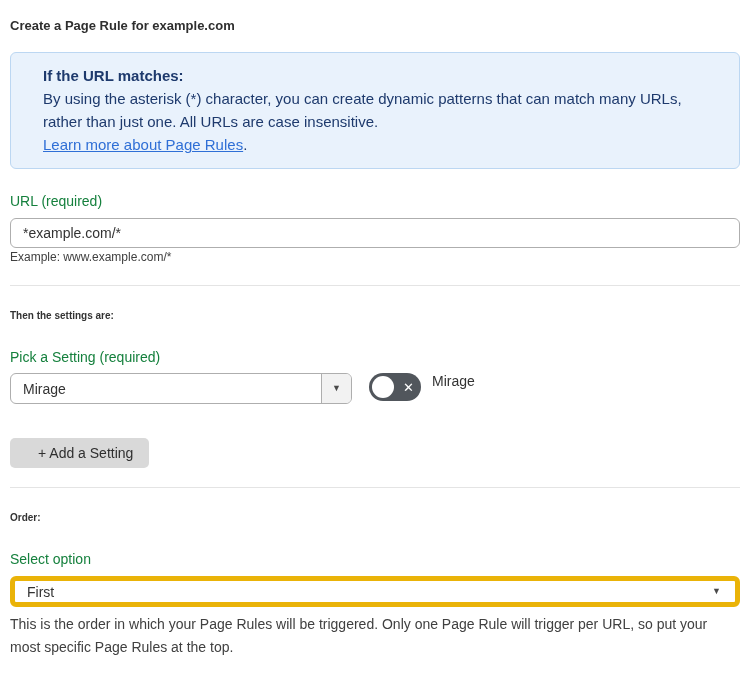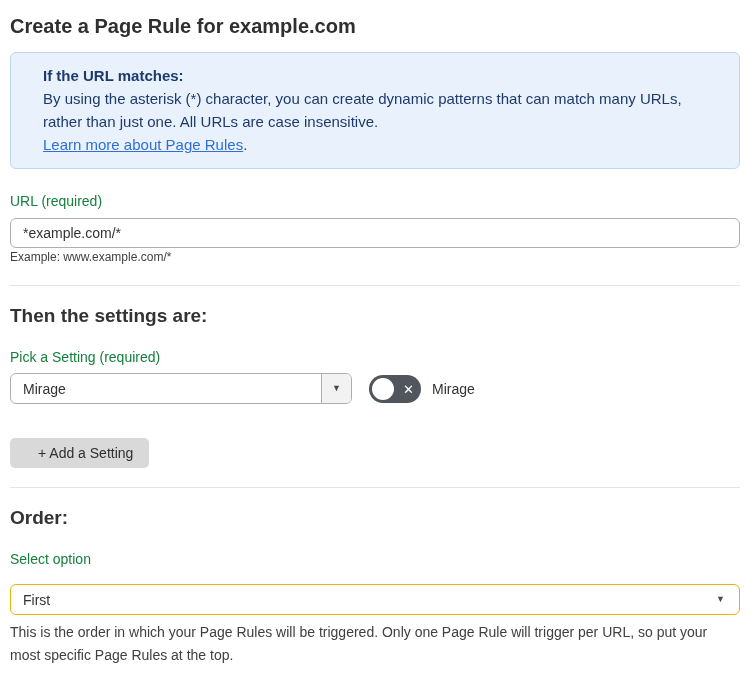--- a/index.html
+++ b/index.html
@@ -6,21 +6,21 @@
   html, body { background: #ffffff; }
   body {
     width: 750px;
     height: 684px;
     padding: 10px 10px 0 10px;
     font-family: "Liberation Sans", sans-serif;
     color: #333333;
     overflow: hidden;
   }
   .page-title {
-    font-size: 20px;
+    font-size: 13px;
     font-weight: 700;
     line-height: 28px;
     color: #2f2f2f;
     margin-top: 2px;
   }
   .info-box {
     margin-top: 12px;
     background: #e9f2fc;
     border: 1px solid #bcd7f2;
     border-radius: 6px;
@@ -60,29 +60,29 @@
     color: #404040;
     line-height: 18px;
   }
   .divider {
     border: none;
     border-top: 1px solid #e4e4e4;
     margin: 19px 0 0 0;
   }
   .section-heading {
     margin-top: 20px;
-    font-size: 19px;
+    font-size: 10px;
     font-weight: 700;
     color: #333333;
     line-height: 19px;
   }
   .setting-row {
     margin-top: 7px;
     display: flex;
-    align-items: center;
+    align-items: flex-start;
   }
   .dropdown {
     width: 342px;
     height: 31px;
     border: 1px solid #aeaeae;
     border-radius: 6px;
     background: #ffffff;
     display: flex;
     align-items: stretch;
     overflow: hidden;
@@ -154,24 +154,24 @@
     font-size: 14px;
     cursor: pointer;
   }
   .btn-gray {
     background: #d9d9d9;
     color: #2f2f2f;
     padding-left: 28px;
   }
   .add-setting { margin-top: 34px; }
   .select-box {
-    margin-top: 16px;
+    margin-top: 8px;
     width: 100%;
     height: 31px;
-    border: 1px solid #eab308;
+    border: 5px solid #eab308;
     border-radius: 6px;
     background: #ffffff;
     display: flex;
     align-items: center;
     padding: 0 14px 0 12px;
     cursor: pointer;
   }
   .select-value {
     flex: 1;
     font-size: 14px;

